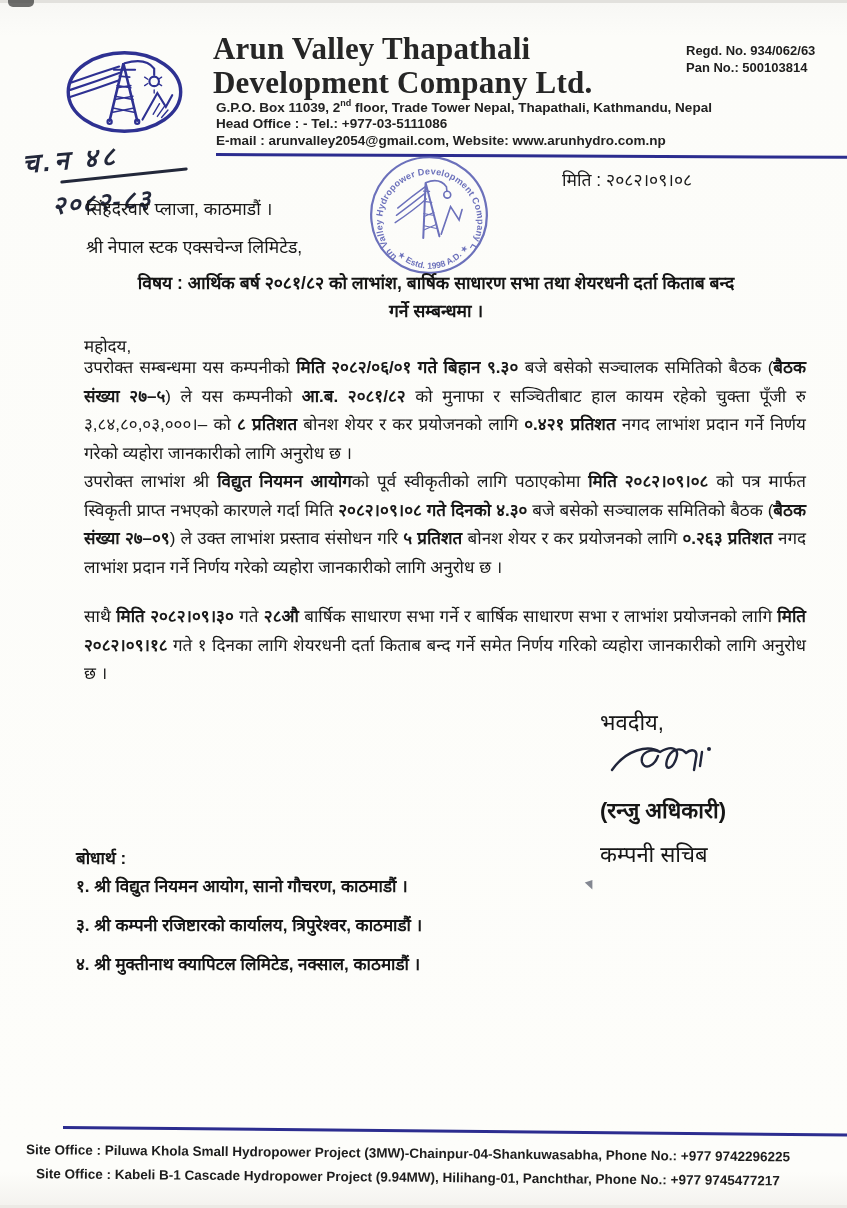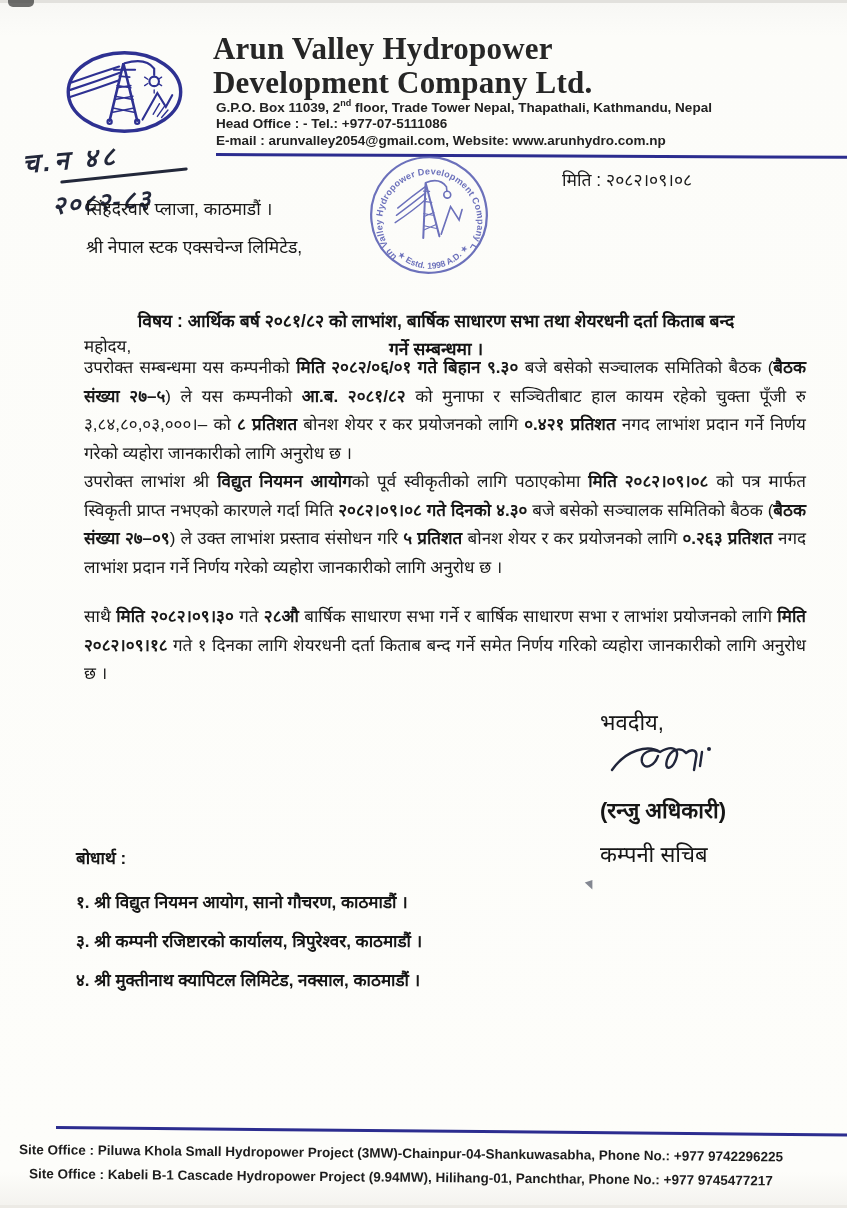--- a/index.html
+++ b/index.html
@@ -31,42 +31,42 @@
   .chalani{position:absolute;left:22px;top:136px;width:210px;color:#23283a;font-style:italic;font-weight:600;}
   .chalani-l1{display:block;font-size:26px;transform:rotate(-5deg);letter-spacing:4px;}
   .chalani-ul{display:block;width:128px;height:3px;background:#23283a;margin:2px 0 0 38px;transform:rotate(-6deg);border-radius:2px;}
   .chalani-l2{display:block;font-size:25px;margin:4px 0 0 30px;transform:rotate(-4deg);letter-spacing:2px;}
   
   .stamp{position:absolute;left:358px;top:144px;width:142px;height:142px;opacity:.82;transform:rotate(-6deg);}
   .date-line{position:absolute;left:562px;top:167px;font-size:17.5px;color:#1b1b1b;}
   .recipient{position:absolute;left:86px;top:190px;font-size:17.5px;line-height:38px;color:#161616;}
   .subject{
     position:absolute;left:83px;top:269px;width:706px;
-    font-size:17.5px;font-weight:bold;line-height:28px;text-align:center;color:#141414;margin-top:38px;
+    font-size:17.5px;font-weight:bold;line-height:28px;text-align:center;color:#141414;
   }
   
   .salutation{position:absolute;left:84px;top:334px;font-size:17px;color:#161616;}
   .body-text{position:absolute;left:84px;top:354px;width:722px;font-size:17px;line-height:28.5px;text-align:justify;color:#181818;}
   .body-text p{margin:0;}
   .body-text p.gap{margin-top:21px;}
   
   .closing{position:absolute;left:600px;top:706px;width:230px;font-size:22px;color:#161616;}
   .valediction{margin-bottom:2px;}
   .signature{display:block;margin:4px 0 0 8px;}
   .signatory-name{font-weight:bold;margin-top:2px;}
   .signatory-title{font-weight:normal;margin-top:14px;}
   
   .cc{position:absolute;left:76px;top:846px;width:600px;font-size:17px;font-weight:bold;color:#161616;}
-  .cc-heading{margin-bottom:24px;}
+  .cc-heading{margin-bottom:8px;}
   .cc-item{margin-bottom:19px;line-height:20px;font-weight:bold;}
   .cursor-artifact{position:absolute;left:586px;top:881px;width:0;height:0;
     border-left:5px solid transparent;border-right:3px solid transparent;border-top:9px solid #5a5f6e;
     transform:rotate(-18deg);opacity:.75;}
   
-  .footer{position:absolute;left:8px;top:1126px;width:786px;}
+  .footer{position:absolute;left:15px;top:1126px;width:786px;}
   .footer-rule{margin-left:48px;width:799px;height:3px;background:#2c2d8f;transform:rotate(.55deg);transform-origin:left center;}
   .footer-lines{margin-top:9px;text-align:center;font-size:13.5px;font-weight:600;line-height:24px;color:#1d1d1d;
     transform:rotate(.55deg);transform-origin:left center;}
   .bottomedge{position:absolute;bottom:0;left:0;width:847px;height:3px;background:#eceae5;}
   svg .ink{stroke:#2e3192;fill:none;stroke-linecap:round;}
   svg .stampink{stroke:#4d53ae;fill:none;stroke-linecap:round;}
   svg .stamptxt{fill:#4d53ae;stroke:none;}
 </style>
 </head>
 <body>
@@ -99,26 +99,30 @@
     </svg>
   </div>
 
   <div class="chalani">
     <span class="chalani-l1">च.न ४८</span>
     <span class="chalani-ul"></span>
     <span class="chalani-l2">२०८२-८३</span>
   </div>
 
   <div class="company-name">
-    <div>Arun Valley Hydropower</div>
+    <div>Arun Valley Thapathali</div>
     <div>Development Company Ltd.</div>
+  </div>
+  <div class="regd">
+    <div>Regd. No. 934/062/63</div>
+    <div>Pan No.: 500103814</div>
   </div>
   <div class="contacts">
     <div><span>G.P.O. Box 11039, 2</span><sup>nd</sup><span> floor, Trade Tower Nepal, Thapathali, Kathmandu, Nepal</span></div>
-    <div>Head Office : - Tel.: +977-07-5111086</div>
+    <div>Head Office : - Tel.: +977-03-5111086</div>
     <div>E-mail : arunvalley2054@gmail.com, Website: www.arunhydro.com.np</div>
   </div>
   <div class="header-rule"></div>
 
   <div class="stamp">
     <svg viewBox="0 0 140 140" width="142" height="142">
       <defs>
         <path id="ringTop" d="M 33,106 A 47,47 0 1 1 107,106"></path>
         <path id="ringBottom" d="M 25,78 A 45,45 0 0 0 115,78"></path>
       </defs>

